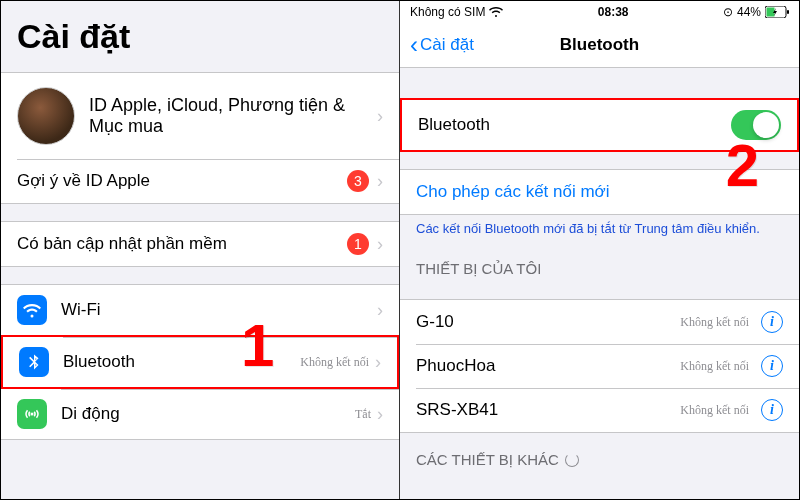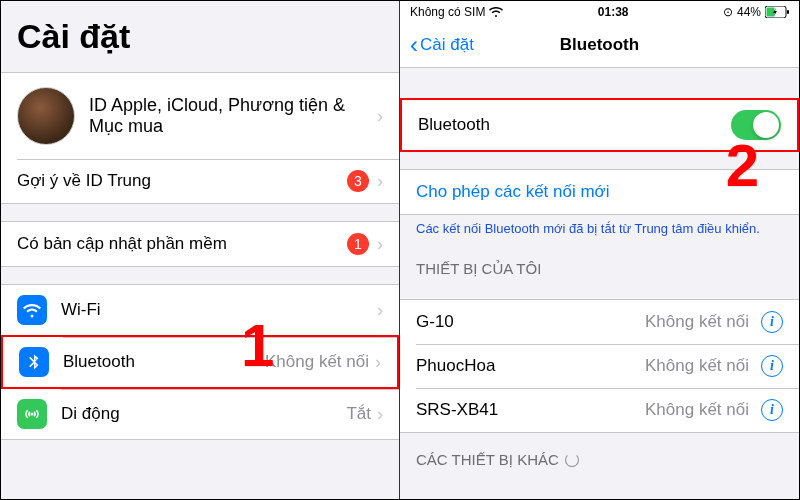--- a/index.html
+++ b/index.html
@@ -16,21 +16,21 @@
     .cell-group { background: #fff; margin-top: 17px; border-top: 0.5px solid #c6c6c8; border-bottom: 0.5px solid #c6c6c8; }
     .cell-group.first { margin-top: 8px; }
     .cell { display: flex; align-items: center; padding: 10px 16px; min-height: 44px; background: #fff; position: relative; }
     .cell + .cell::before { content: ''; position: absolute; left: 16px; right: 0; top: 0; height: 0.5px; background: #c6c6c8; }
     .cell.with-icon + .cell::before { left: 60px; }
     .cell-icon { width: 30px; height: 30px; border-radius: 7px; display: flex; align-items: center; justify-content: center; margin-right: 14px; flex-shrink: 0; }
     .cell-avatar { width: 58px; height: 58px; border-radius: 50%; margin-right: 14px; background: radial-gradient(circle at 40% 35%, #8b5a3c, #3d2817 70%); flex-shrink: 0; border: 0.5px solid #ccc; }
     .cell-label { font-size: 17px; flex: 0 1 auto; }
     .cell-label.small { font-size: 18px; }
     .cell-spacer { flex: 1; }
-    .cell-value { font-size: 17px; color: #8e8e93; margin-right: 6px; }
+    .cell-value { font-size: 12px; color: #8e8e93; margin-right: 6px; font-family: Liberation Serif, serif; }
     .chevron { color: #c7c7cc; font-size: 18px; }
     .badge { background: #ff3b30; color: #fff; min-width: 22px; height: 22px; border-radius: 11px; display: flex; align-items: center; justify-content: center; font-size: 14px; margin-right: 8px; }
     .toggle { width: 50px; height: 30px; border-radius: 15px; position: relative; }
     .toggle.off { background: #e9e9eb; }
     .toggle.on { background: #34c759; }
     .toggle-knob { width: 26px; height: 26px; background: #fff; border-radius: 50%; position: absolute; top: 2px; box-shadow: 0 2px 4px rgba(0,0,0,0.2); }
     .toggle.off .toggle-knob { left: 2px; }
     .toggle.on .toggle-knob { right: 2px; }
     .link-text { color: #007aff; font-size: 17px; }
     .footer-text { font-size: 13px; color: #1d4ed8; padding: 6px 16px; }
@@ -53,21 +53,21 @@
     <div class="header-large">Cài đặt</div>
 
     <div class="cell-group first">
       <div class="cell" style="padding-top:14px;padding-bottom:14px;">
         <div class="cell-avatar"></div>
         <span class="cell-label small">ID Apple, iCloud, Phương tiện &amp; Mục mua</span>
         <span class="cell-spacer"></span>
         <span class="chevron">›</span>
       </div>
       <div class="cell">
-        <span class="cell-label">Gợi ý về ID Trung</span>
+        <span class="cell-label">Gợi ý về ID Apple</span>
         <span class="cell-spacer"></span>
         <span class="badge">3</span>
         <span class="chevron">›</span>
       </div>
     </div>
 
     <div class="cell-group">
       <div class="cell">
         <span class="cell-label">Có bản cập nhật phần mềm</span>
         <span class="cell-spacer"></span>
@@ -116,21 +116,21 @@
   </div>
 
   <div class="pane" style="position:relative;">
     <div class="status-bar">
       <div class="status-left">
         <span>Không có SIM</span>
         <svg width="14" height="10" viewBox="0 0 14 10">
             <path fill="#000" d="M7 8a1 1 0 1 0 0 2 1 1 0 0 0 0-2zM7 0C4.2 0 1.7 1 0 2.7l1 1C2.4 2.4 4.6 1.5 7 1.5s4.6.9 6 2.2l1-1C12.3 1 9.8 0 7 0zm0 3.5c-1.7 0-3.2.6-4.3 1.7l1 1C4.6 5.4 5.7 5 7 5s2.4.4 3.3 1.2l1-1C10.2 4.1 8.7 3.5 7 3.5z"></path>
           </svg>
       </div>
-      <span style="font-weight:600;">01:38</span>
+      <span style="font-weight:600;">08:38</span>
       <div class="status-right">
         <span>⊙</span>
         <span>44%</span>
         <svg width="24" height="12" viewBox="0 0 24 12">
             <rect x="0" y="0" width="21" height="12" rx="2.5" fill="none" stroke="#000" stroke-width="1"></rect>
             <rect x="1.5" y="1.5" width="8" height="9" fill="#34c759"></rect>
             <rect x="22" y="4" width="2" height="4" rx="1" fill="#000"></rect>
             <path d="M11 2l-3 5h2l-1 3 3-5h-2z" fill="#000"></path>
           </svg>
       </div>

